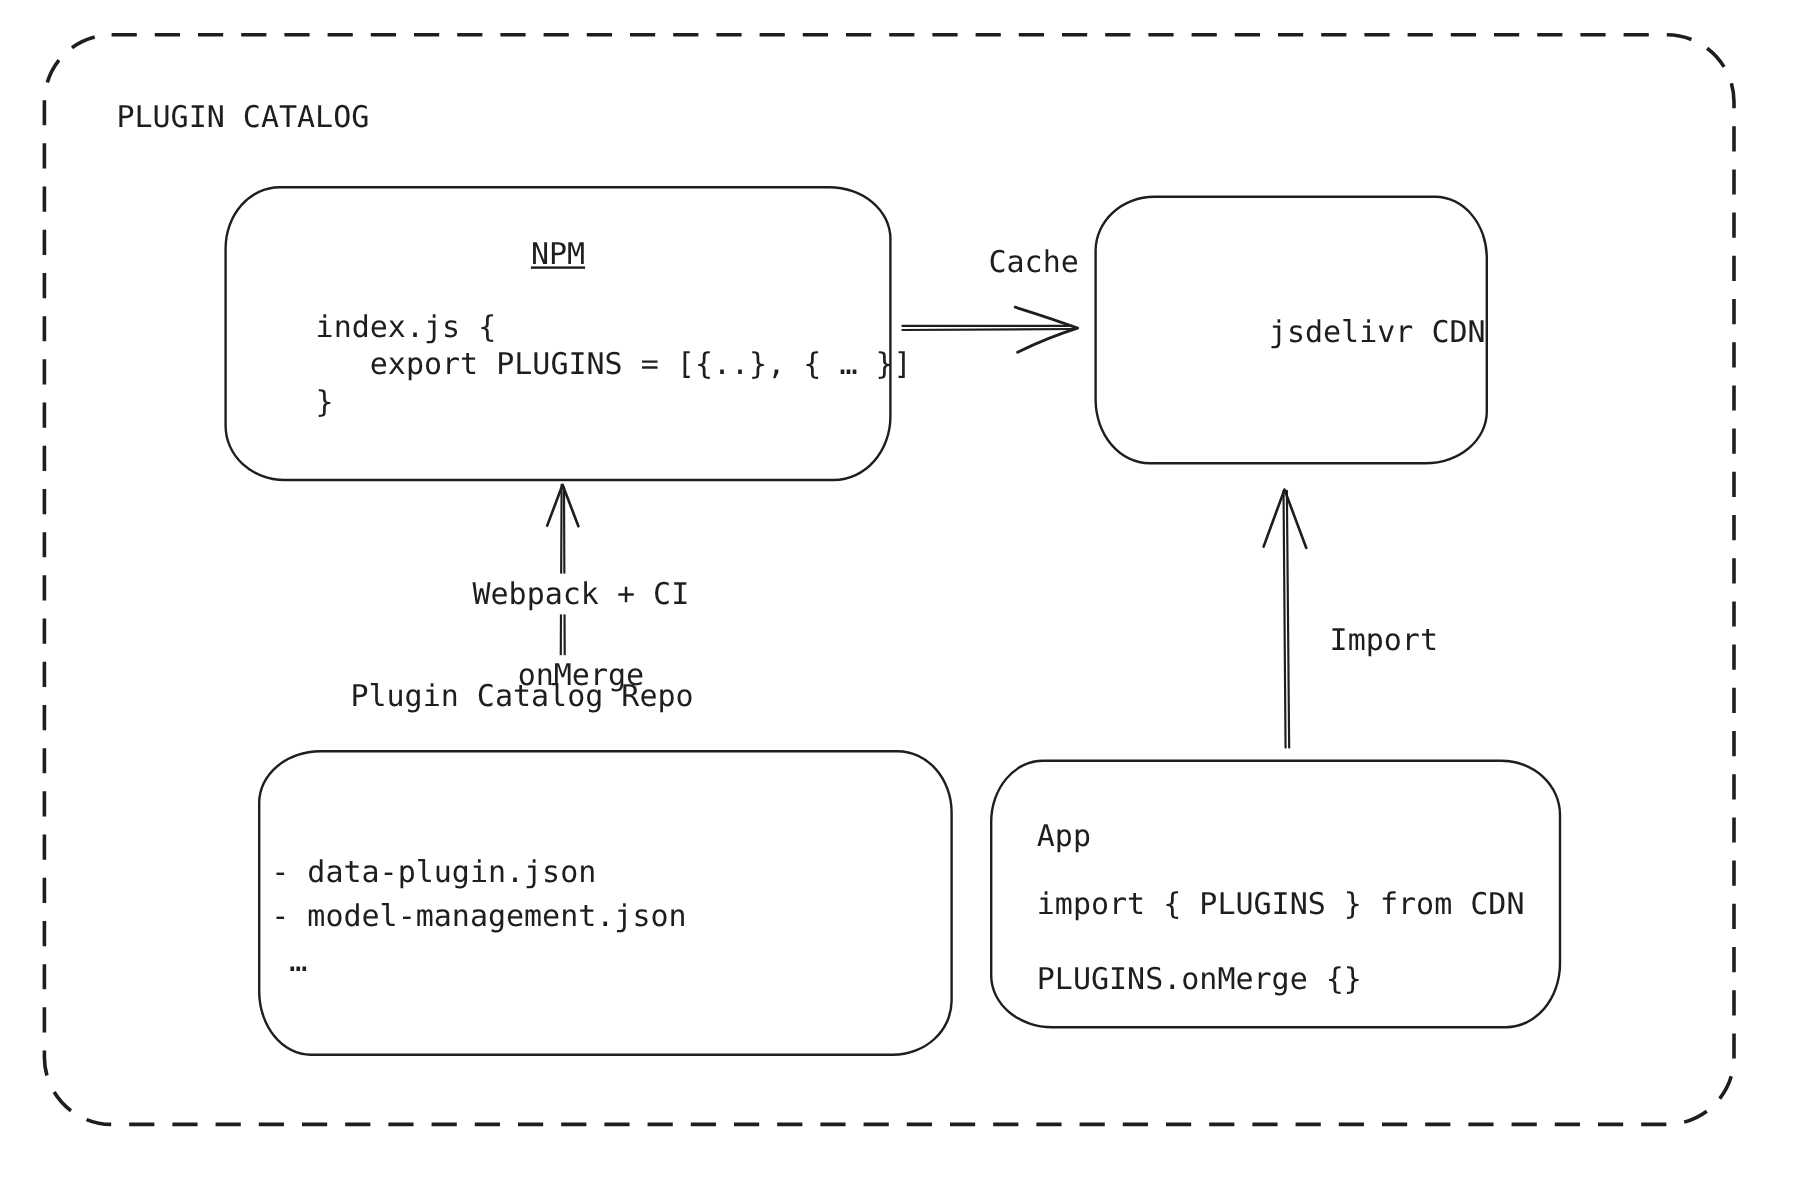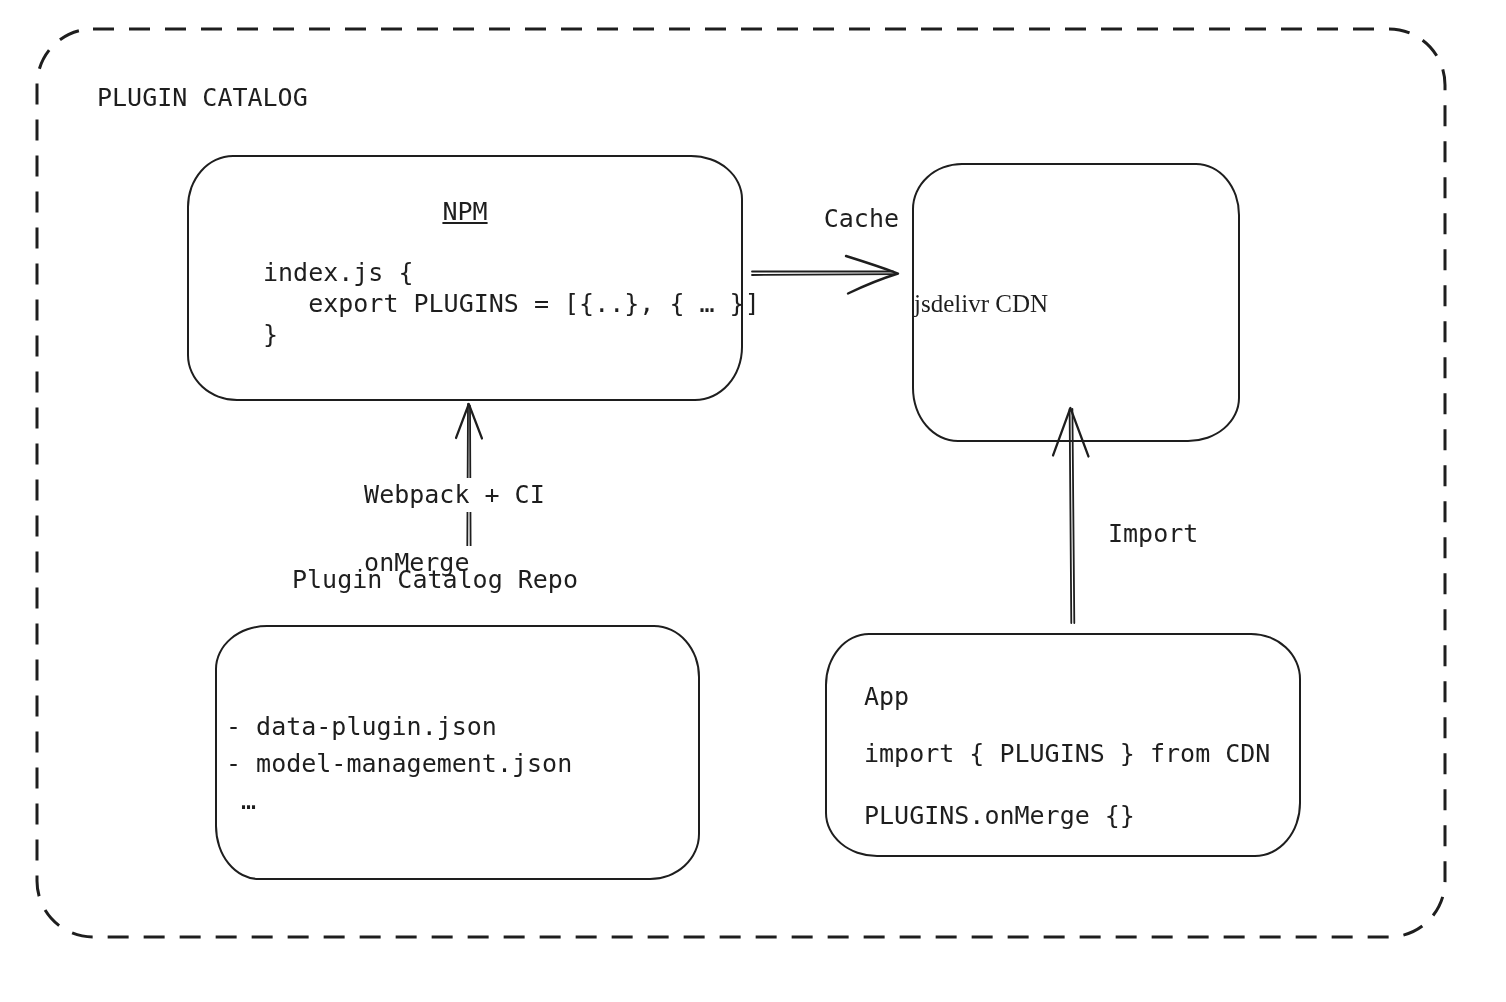--- a/index.html
+++ b/index.html
@@ -9,35 +9,35 @@
     font-family:"DejaVu Sans Mono","Liberation Mono",monospace;
     font-size:25px;
   }
   .strokes{position:absolute;left:0;top:0;z-index:3;pointer-events:none;}
   .box{
     position:absolute;background:#ffffff;box-sizing:border-box;
     border:2.5px solid #1e1e1e;z-index:2;
   }
   .box-npm{left:187px;top:155px;width:556px;height:246px;
     border-radius:46px 52px 48px 50px / 52px 44px 54px 46px;}
-  .box-cdn{left:912px;top:163px;width:328px;height:279px;
+  .box-cdn{left:912px;top:163px;width:328px;height:224px;
     border-radius:50px 44px 52px 46px / 46px 52px 44px 54px;
-    display:flex;align-items:center;justify-content:flex-start;font-family:Liberation Serif, serif;}
-  .box-repo{left:215px;top:625px;width:485px;height:255px;
+    display:flex;align-items:center;justify-content:flex-end;}
+  .box-repo{left:215px;top:625px;width:579px;height:255px;
     border-radius:52px 46px 50px 44px / 44px 52px 46px 54px;}
   .box-app{left:825px;top:633px;width:476px;height:224px;
     border-radius:44px 50px 46px 52px / 52px 46px 54px 44px;}
   .txt{position:absolute;line-height:31px;white-space:pre;z-index:4;}
   .frame-title{left:97px;top:82px;}
   .box .txt{z-index:4;}
   .npm-title{left:0;right:0;top:39px;text-align:center;text-decoration:underline;}
   .npm-code{left:41px;top:100px;margin-left:33px;}
   .cdn-label{position:static;white-space:pre;padding-top:2px;}
   .cache-label{left:753px;top:203px;width:146px;text-align:right;}
-  .build-label{left:329px;top:444px;width:280px;line-height:34px;}
+  .build-label{left:329px;top:444px;width:280px;text-align:center;line-height:34px;}
   .build-label span{background:#ffffff;display:inline-block;padding:0 5px;}
   .repo-label{left:235px;top:564px;width:400px;text-align:center;}
   .repo-items{left:9px;top:81px;line-height:37px;}
   .app-title{left:37px;top:46px;}
   .app-line1{left:37px;top:103px;}
   .app-line2{left:37px;top:165px;}
   .import-label{left:1108px;top:518px;}
 </style>
 </head>
 <body>

